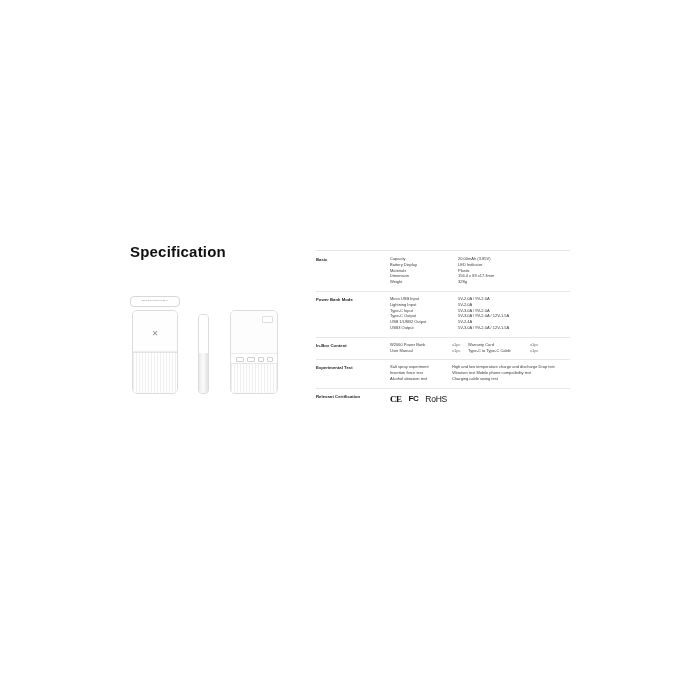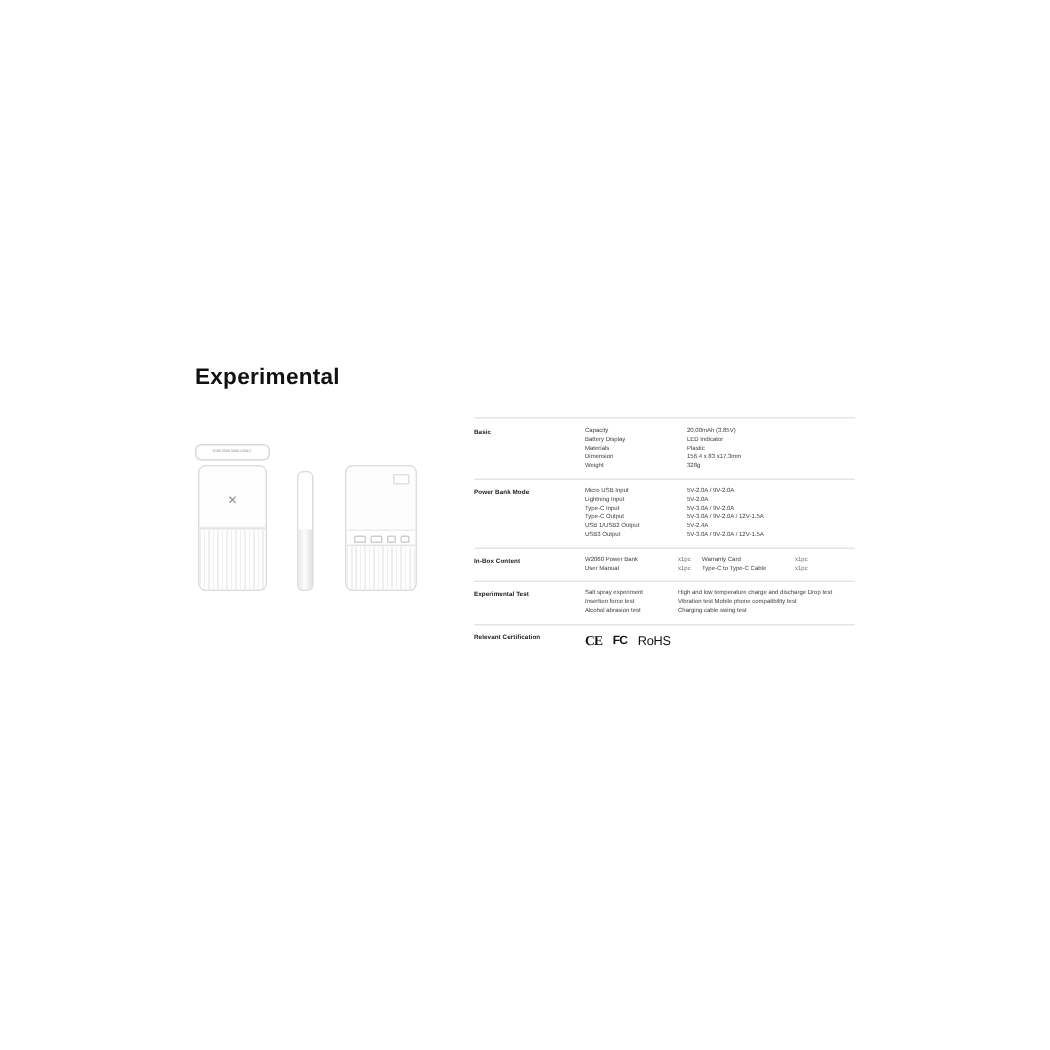--- a/index.html
+++ b/index.html
@@ -196,21 +196,20 @@
       #ffffff 3px
     );
     border-top: 1px solid #e6e6e6;
   }
   
   .spec-table {
     position: absolute;
     left: 316px;
     top: 250px;
     width: 254px;
-    margin-top: 28px;
   }
   .spec-section {
     display: flex;
     align-items: flex-start;
     border-bottom: 1px solid #e6e6e6;
     padding: 4px 0 6px 0;
   }
   .spec-section:first-child {
     border-top: 1px solid #e6e6e6;
     padding-top: 5px;
@@ -292,21 +291,21 @@
     letter-spacing: -0.2px;
     font-family: "Liberation Sans", sans-serif;
   }
 </style>
 </head>
 <body>
 
 <div class="page">
 
   <div class="left-col">
-    <h1 class="spec-title">Experimental</h1>
+    <h1 class="spec-title">Specification</h1>
   </div>
 
   <div class="product-shots">
 
     <div class="label-strip">
       <span>5000 5000 5000 USB-C</span>
     </div>
 
     <div class="prod prod-1">
       <div class="top-white"></div>

